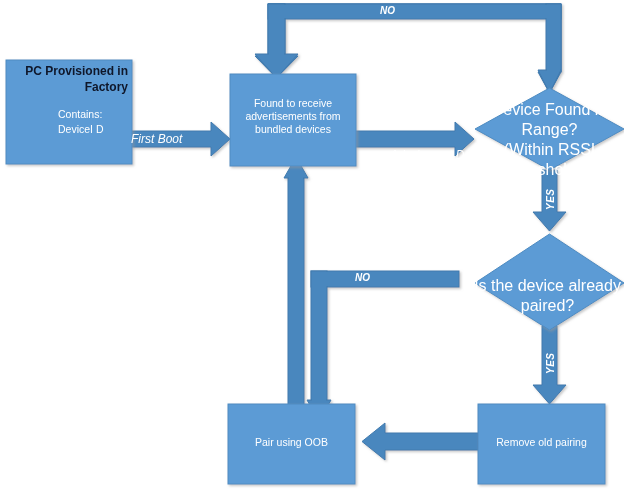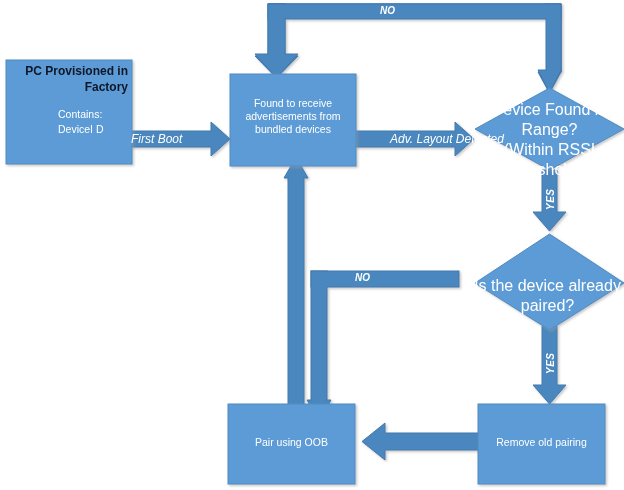--- a/index.html
+++ b/index.html
@@ -179,21 +179,21 @@
   <div class="node-label lbl-process" style="left:228px; top:436px; width:127px;">
     <div>Pair using OOB</div>
   </div>
 
   <div class="node-label lbl-process" style="left:478px; top:436px; width:127px;">
     <div>Remove old pairing</div>
   </div>
 
   <div class="edge-label plain" style="left:131px; top:132px; width:80px;">First Boot</div>
 
-  <div class="edge-label plain" style="left:353px; top:132px; width:104px;margin-left:37px;">Adv. Layout Detected</div>
+  <div class="edge-label plain" style="left:353px; top:148px; width:104px;margin-left:37px;">Adv. Layout Detected</div>
 
   <div class="edge-label" style="left:380px; top:5px; width:60px;">NO</div>
 
   <div class="edge-label vertical" style="left:545px; top:184px; height:26px;">YES</div>
 
   <div class="edge-label" style="left:355px; top:272px; width:60px;">NO</div>
 
   <div class="edge-label vertical" style="left:545px; top:348px; height:26px;">YES</div>
 
 </div>

